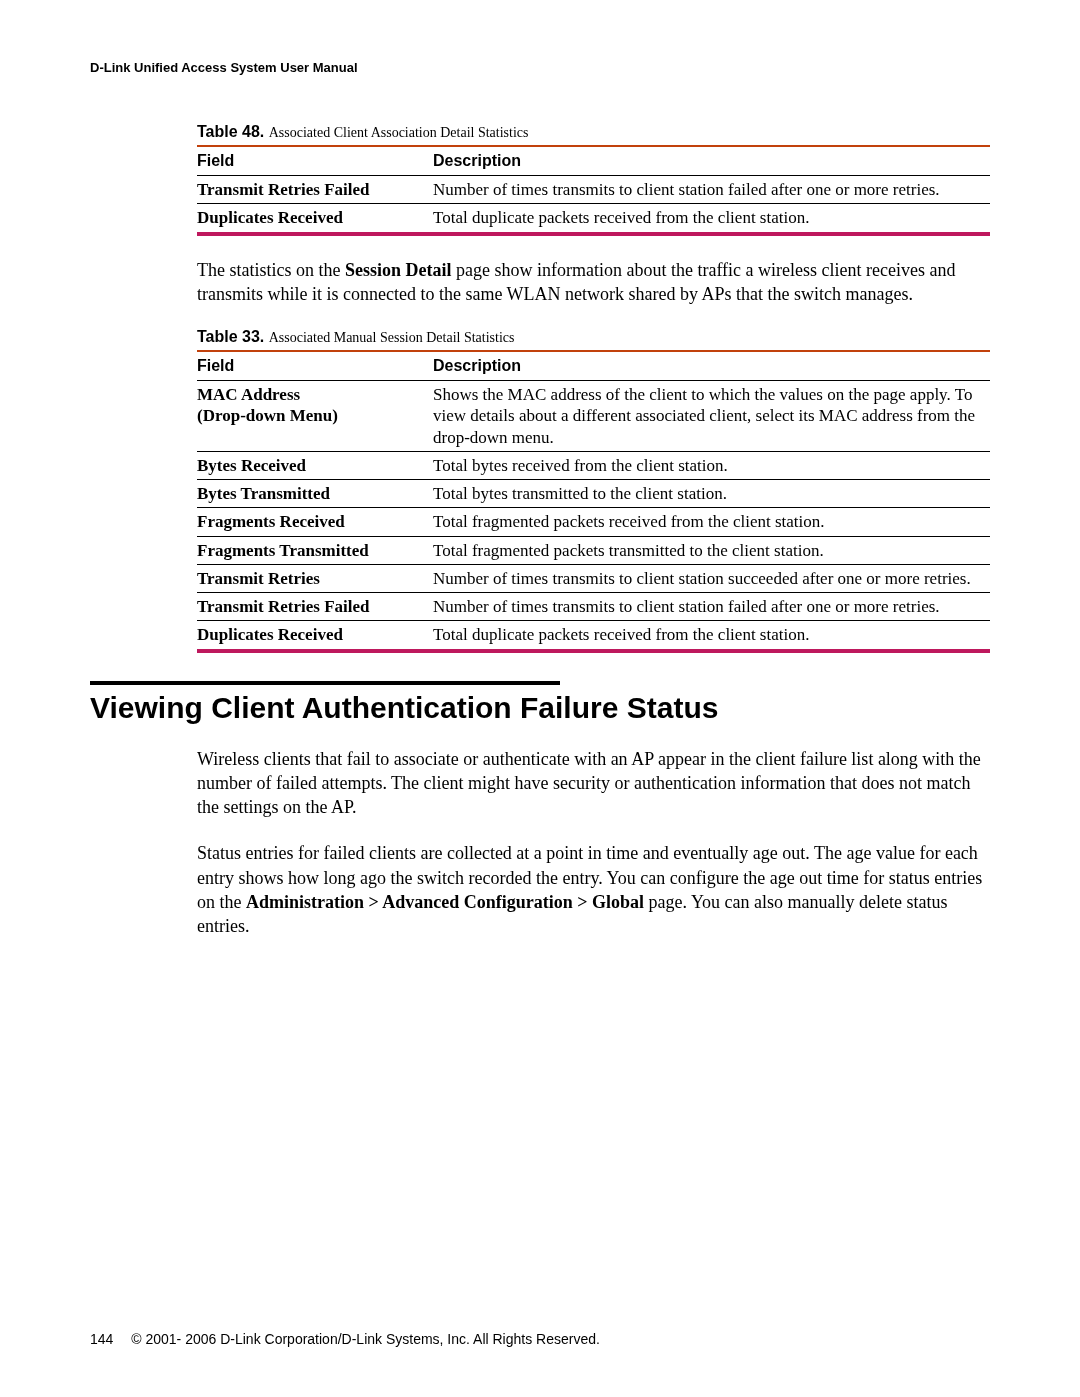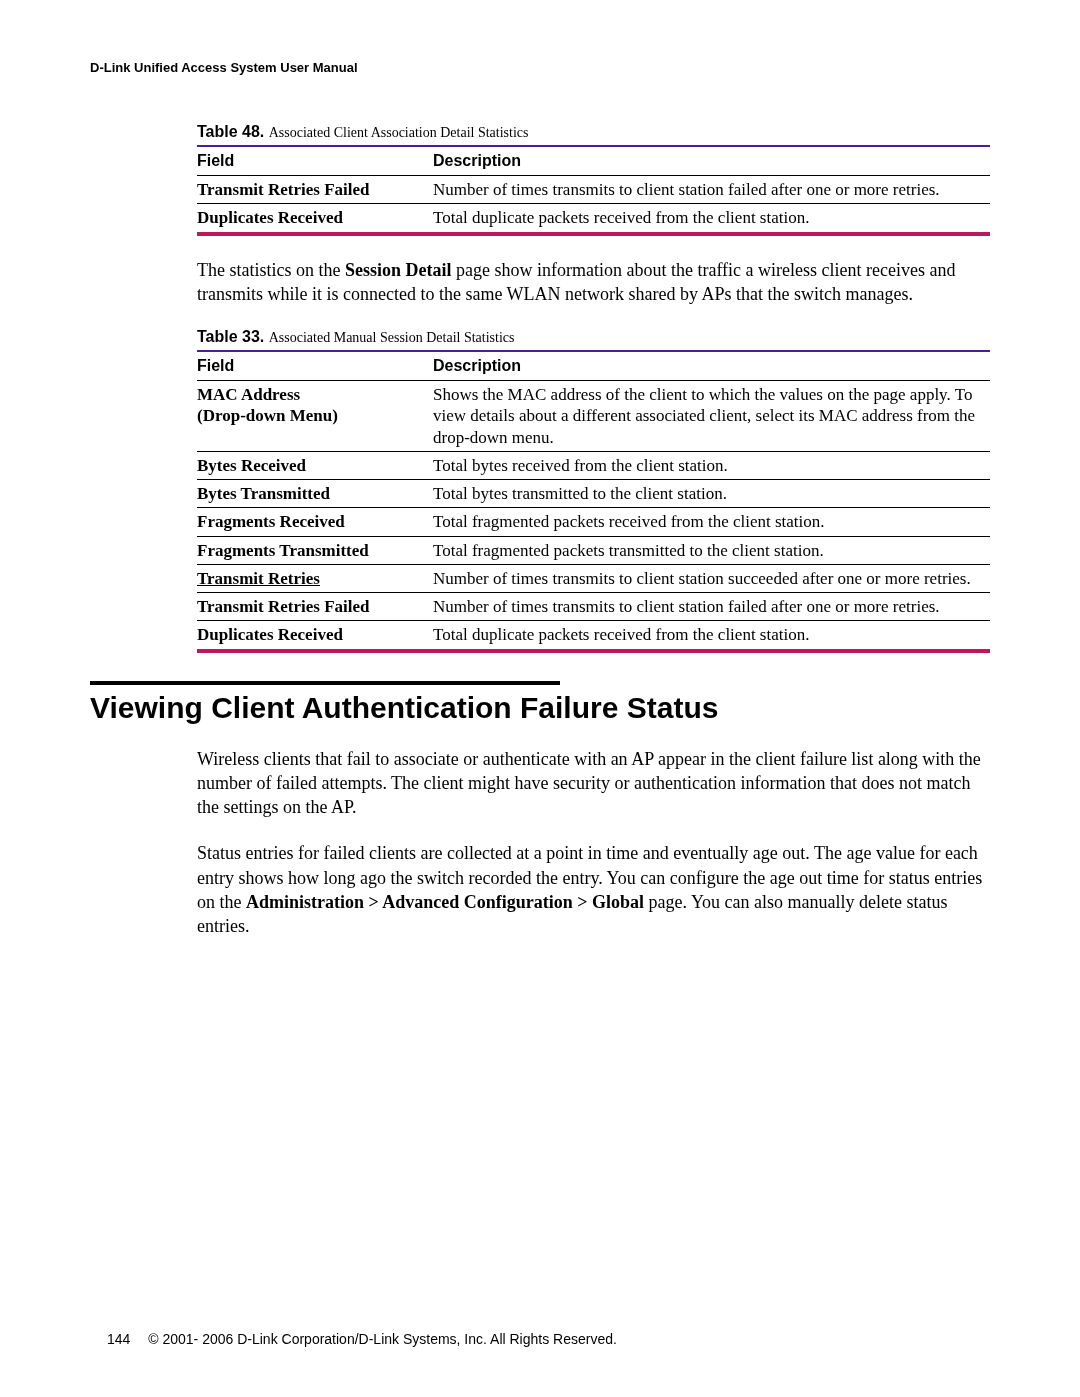--- a/index.html
+++ b/index.html
@@ -38,21 +38,21 @@
     font-family: "Times New Roman", Times, serif;
     font-weight: normal;
     font-size: 14px;
   }
   table.stat {
     width: 100%;
     border-collapse: collapse;
     font-size: 17px;
   }
   table.stat thead tr {
-    border-top: 2px solid #4c1d95;
+    border-top: 2px solid #c2410c;
     border-bottom: 1px solid #000;
   }
   table.stat th {
     text-align: left;
     font-family: Arial, Helvetica, sans-serif;
     font-weight: bold;
     padding: 5px 6px 5px 0;
     vertical-align: top;
     font-size: 16px;
   }
@@ -96,21 +96,20 @@
   }
   .footer {
     position: absolute;
     left: 90px;
     bottom: 50px;
     font-family: Arial, Helvetica, sans-serif;
     font-size: 14px;
   }
   .footer .pg {
     margin-right: 14px;
-    margin-left: 17px;
   }
 </style>
 </head>
 <body>
 
 <div class="page">
 
   <div class="running-header">D-Link Unified Access System User Manual</div>
 
   <div class="content-indent">
@@ -171,21 +170,21 @@
           </tr>
           <tr>
             <td class="field" style="white-space: pre-line;">Fragments Received</td>
             <td>Total fragmented packets received from the client station.</td>
           </tr>
           <tr>
             <td class="field" style="white-space: pre-line;">Fragments Transmitted</td>
             <td>Total fragmented packets transmitted to the client station.</td>
           </tr>
           <tr>
-            <td class="field" style="white-space: pre-line; text-decoration: underline;">Transmit Retries</td>
+            <td class="field" style="white-space: pre-line;">Transmit Retries</td>
             <td>Number of times transmits to client station succeeded after one or more retries.</td>
           </tr>
           <tr>
             <td class="field" style="white-space: pre-line;">Transmit Retries Failed</td>
             <td>Number of times transmits to client station failed after one or more retries.</td>
           </tr>
           <tr>
             <td class="field" style="white-space: pre-line;">Duplicates Received</td>
             <td>Total duplicate packets received from the client station.</td>
           </tr>

